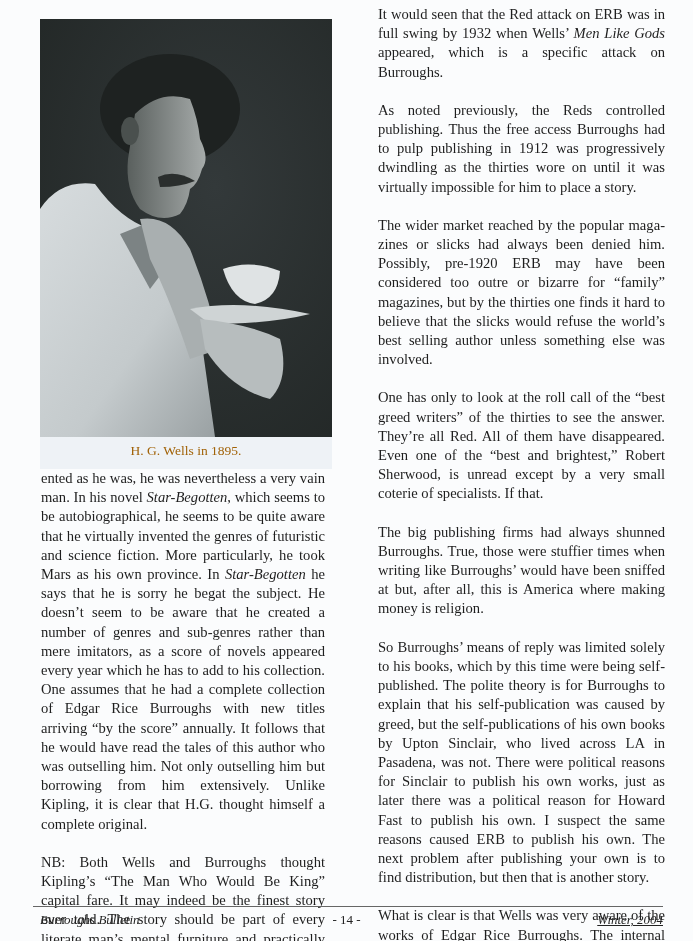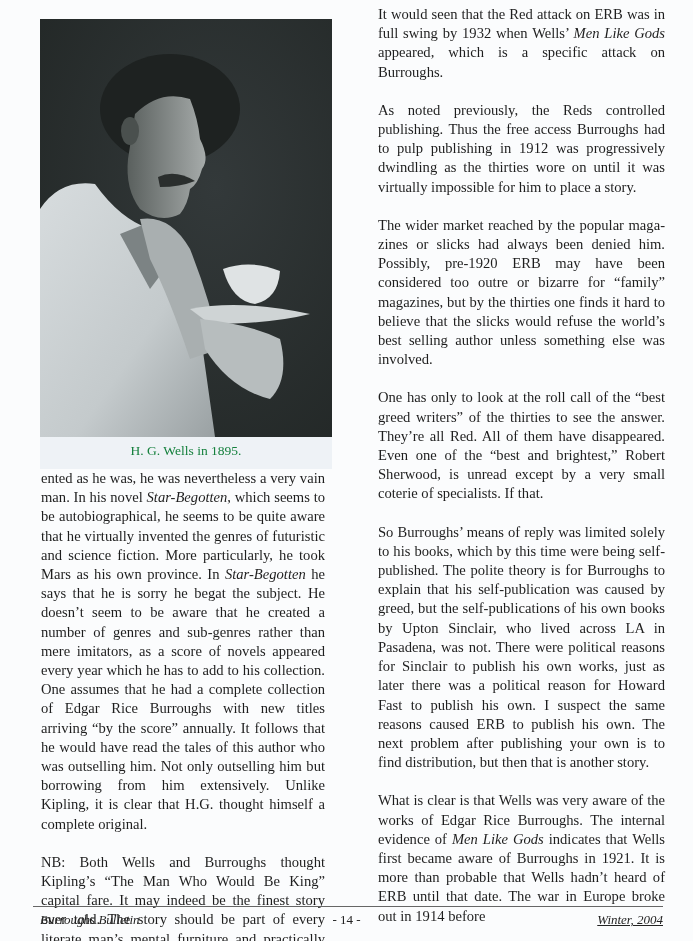--- a/index.html
+++ b/index.html
@@ -13,21 +13,21 @@
     position:absolute; left:40px; top:19px; width:292px; height:450px;
     background:#eef2f6;
   }
   .photo {
     position:absolute; left:0; top:0; width:292px; height:418px;
     background:#2b302f; overflow:hidden;
   }
   .photo svg { display:block; width:100%; height:100%; }
   .caption {
     position:absolute; left:0; top:424px; width:292px; text-align:center;
-    font-size:13.5px; color:#15803d;
+    font-size:13.5px; color:#a16207;
   }
   .col {
     position:absolute; font-size:14.6px; line-height:19.2px;
     text-align:justify; hyphens:manual;
   }
   .col p { margin:0 8px 19px 0; }
   .col p:last-child { margin-bottom:0; }
   .col-left { left:41px; top:469px; width:292px; }
   .col-right { left:378px; top:5px; width:295px; }
   .col em { font-style:italic; }
@@ -90,20 +90,21 @@
 
 <div class="col col-left">
     <p><span>ented as he was, he was nevertheless a very vain man. In his novel </span><em>Star-Begotten</em><span>, which seems to be autobiographical, he seems to be quite aware that he virtually invented the genres of futuristic and science fiction. More particularly, he took Mars as his own province. In </span><em>Star-Begotten</em><span> he says that he is sorry he begat the subject. He doesn’t seem to be aware that he created a number of genres and sub-genres rather than mere imitators, as a score of novels appeared every year which he has to add to his collection. One assumes that he had a complete collection of Edgar Rice Burroughs with new titles arriving “by the score” annually. It follows that he would have read the tales of this author who was outselling him. Not only outselling him but borrowing from him ex­tensively. Unlike Kipling, it is clear that H.G. thought himself a complete original.</span></p>
     <p><span>NB: Both Wells and Burroughs thought Kipling’s “The Man Who Would Be King” capital fare. It may indeed be the finest story ever told. The story should be part of every literate man’s mental furniture and practically memorized.</span></p>
   </div>
 <div class="col col-right">
     <p><span>It would seen that the Red attack on ERB was in full swing by 1932 when Wells’ </span><em>Men Like Gods</em><span> ap­peared, which is a specific attack on Burroughs.</span></p>
     <p><span>As noted previously, the Reds controlled publish­ing. Thus the free access Burroughs had to pulp publishing in 1912 was progressively dwindling as the thirties wore on until it was virtually impossible for him to place a story.</span></p>
     <p><span>The wider market reached by the popular maga­zines or slicks had always been denied him. Possi­bly, pre-1920 ERB may have been considered too outre or bizarre for “family” magazines, but by the thirties one finds it hard to believe that the slicks would refuse the world’s best selling author unless something else was involved.</span></p>
     <p><span>One has only to look at the roll call of the “best greed writers” of the thirties to see the answer. They’re all Red. All of them have disappeared. Even one of the “best and brightest,” Robert Sherwood, is unread except by a very small coterie of special­ists. If that.</span></p>
+    <p><span>The big publishing firms had always shunned Burroughs. True, those were stuffier times when writing like Burroughs’ would have been sniffed at but, after all, this is America where making money is religion.</span></p>
     <p><span>So Burroughs’ means of reply was limited solely to his books, which by this time were being self-pub­lished. The polite theory is for Burroughs to ex­plain that his self-publication was caused by greed, but the self-publications of his own books by Upton Sinclair, who lived across LA in Pasadena, was not. There were political reasons for Sinclair to publish his own works, just as later there was a political rea­son for Howard Fast to publish his own. I suspect the same reasons caused ERB to publish his own. The next problem after publishing your own is to find distribution, but then that is another story.</span></p>
     <p><span>What is clear is that Wells was very aware of the works of Edgar Rice Burroughs. The internal evi­dence of </span><em>Men Like Gods</em><span> indicates that Wells first became aware of Burroughs in 1921. It is more than probable that Wells hadn’t heard of ERB until that date. The war in Europe broke out in 1914 before</span></p>
   </div>
 
 <div class="footer-rule"></div>
 <div class="footer footer-left">Burroughs Bulletin</div>
 <div class="footer footer-center">- 14 -</div>
 <div class="footer footer-right">Winter, 2004</div>
 
 </body></html>

